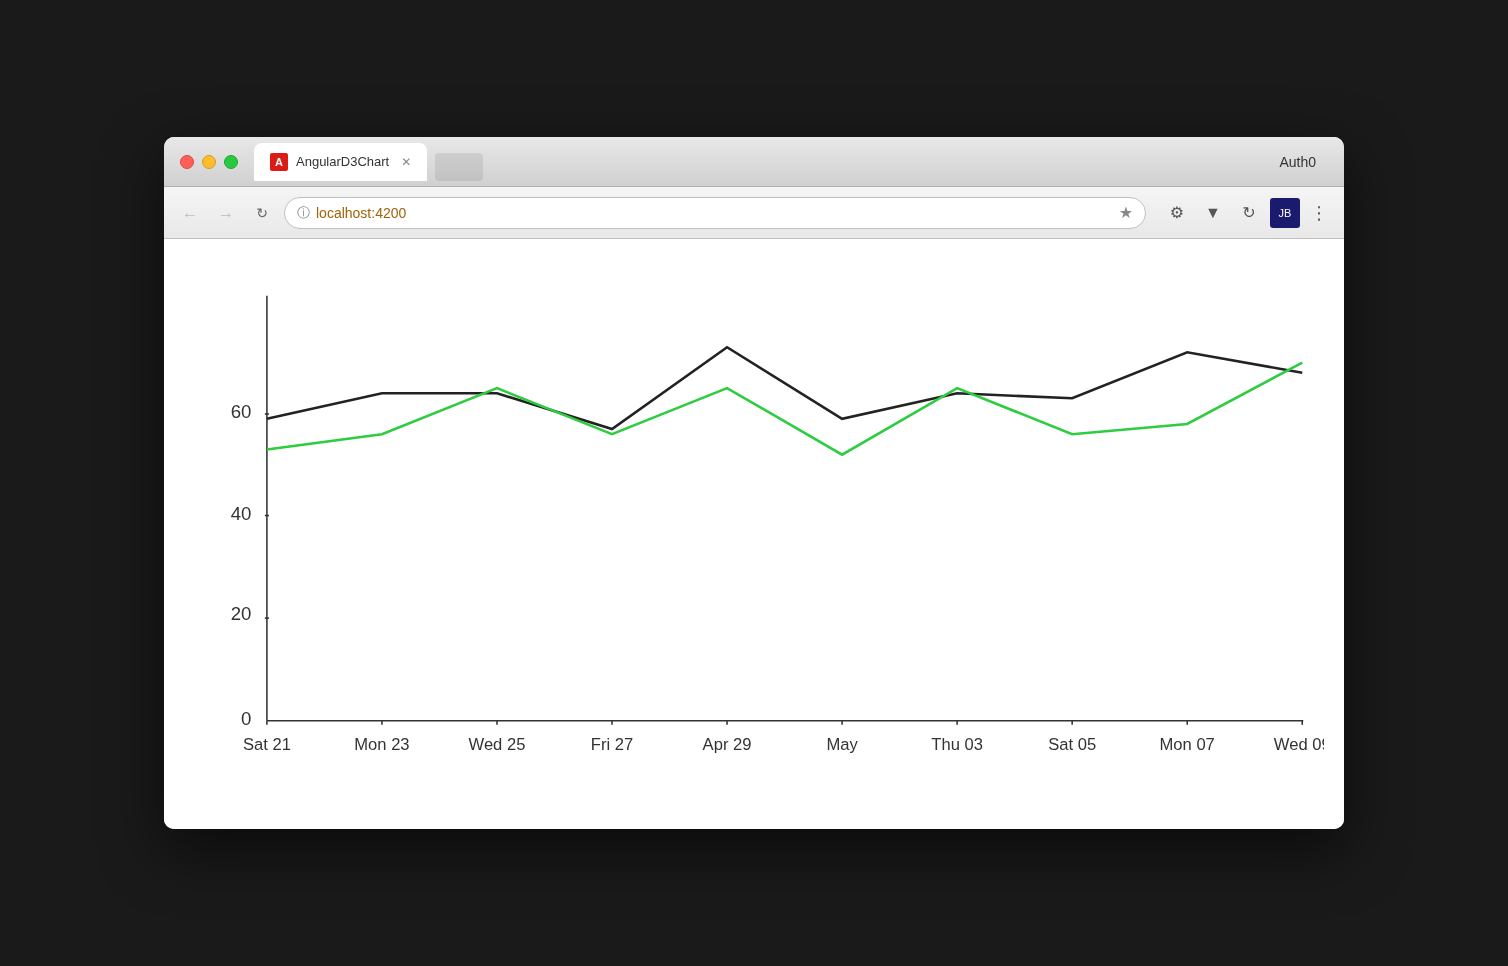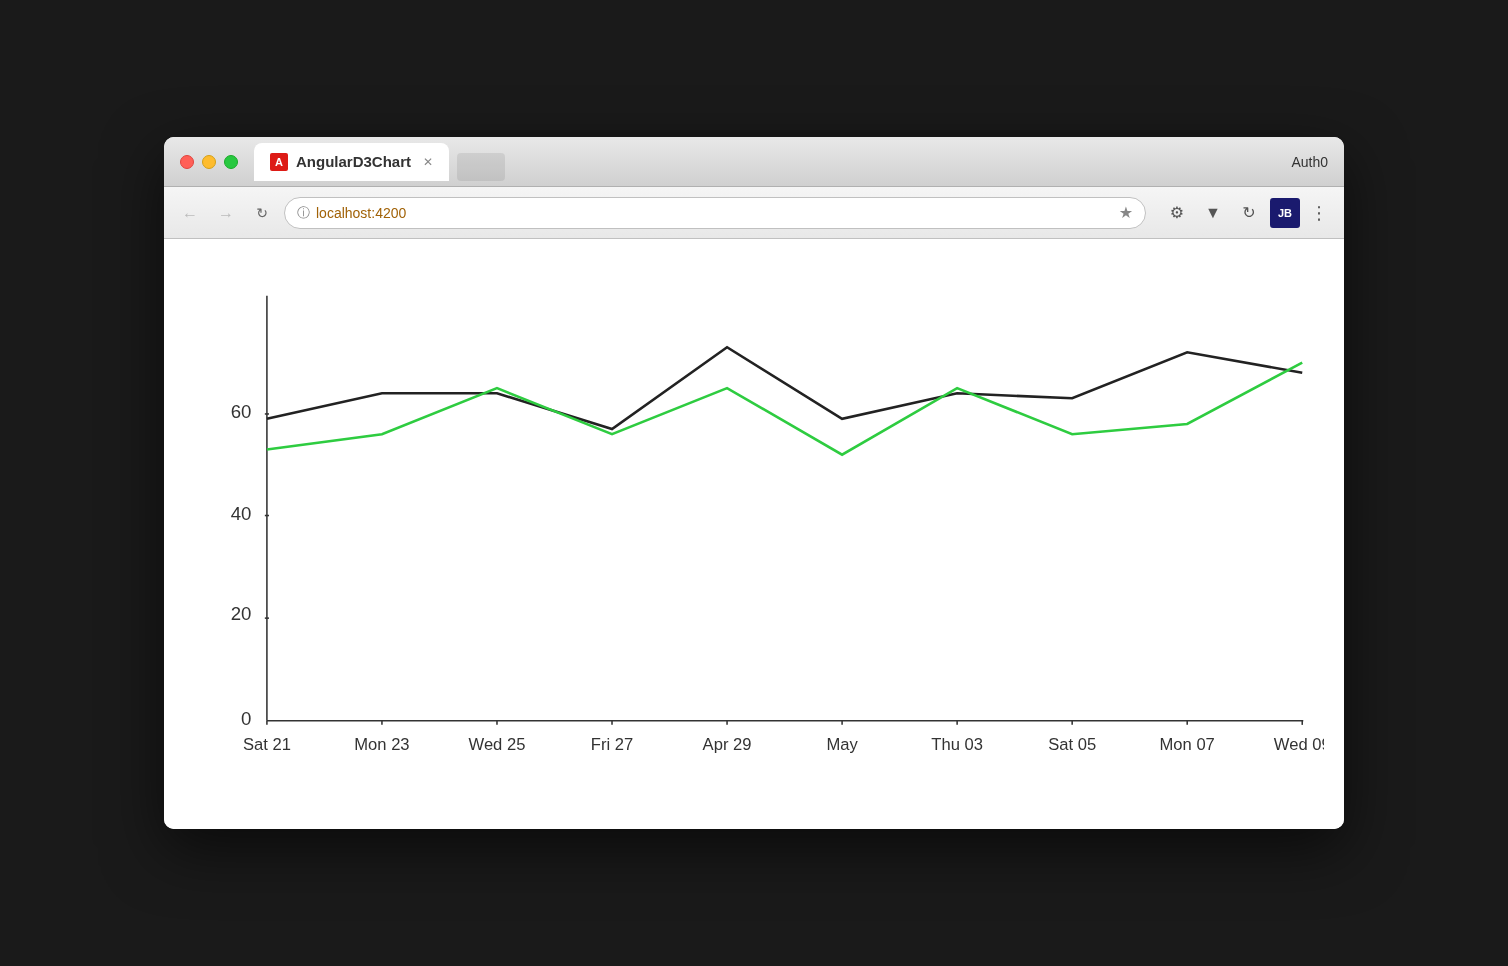--- a/index.html
+++ b/index.html
@@ -72,43 +72,42 @@
       border-radius: 2px;
       display: flex;
       align-items: center;
       justify-content: center;
       color: white;
       font-size: 11px;
       font-weight: bold;
     }
 
     .tab-title {
-      font-size: 15px;
+      font-size: 13px;
       color: #333;
-      font-weight: bold;
     }
 
     .tab-close {
       font-size: 12px;
       color: #888;
       cursor: pointer;
       margin-left: 4px;
     }
 
     .new-tab-btn {
       margin-left: 8px;
       width: 48px;
       height: 28px;
       background: rgba(0,0,0,0.08);
       border-radius: 4px;
     }
 
     .auth0-label {
       position: absolute;
-      right: 16px;
+      right: 28px;
       font-size: 14px;
       color: #333;
       text-align: right;
     }
 
     
     .address-bar {
       background: linear-gradient(to bottom, #f5f5f5, #e8e8e8);
       height: 52px;
       display: flex;
@@ -179,21 +178,21 @@
       align-items: center;
       justify-content: center;
       font-size: 16px;
       color: #555;
     }
 
     .toolbar-icon.jb {
       background: #1a1a6e;
       color: white;
       font-size: 11px;
-      font-weight: bold;
+      font-weight: normal;
       border-radius: 3px;
     }
 
     .more-btn {
       font-size: 18px;
       color: #555;
       padding: 0 4px;
     }
 
     

